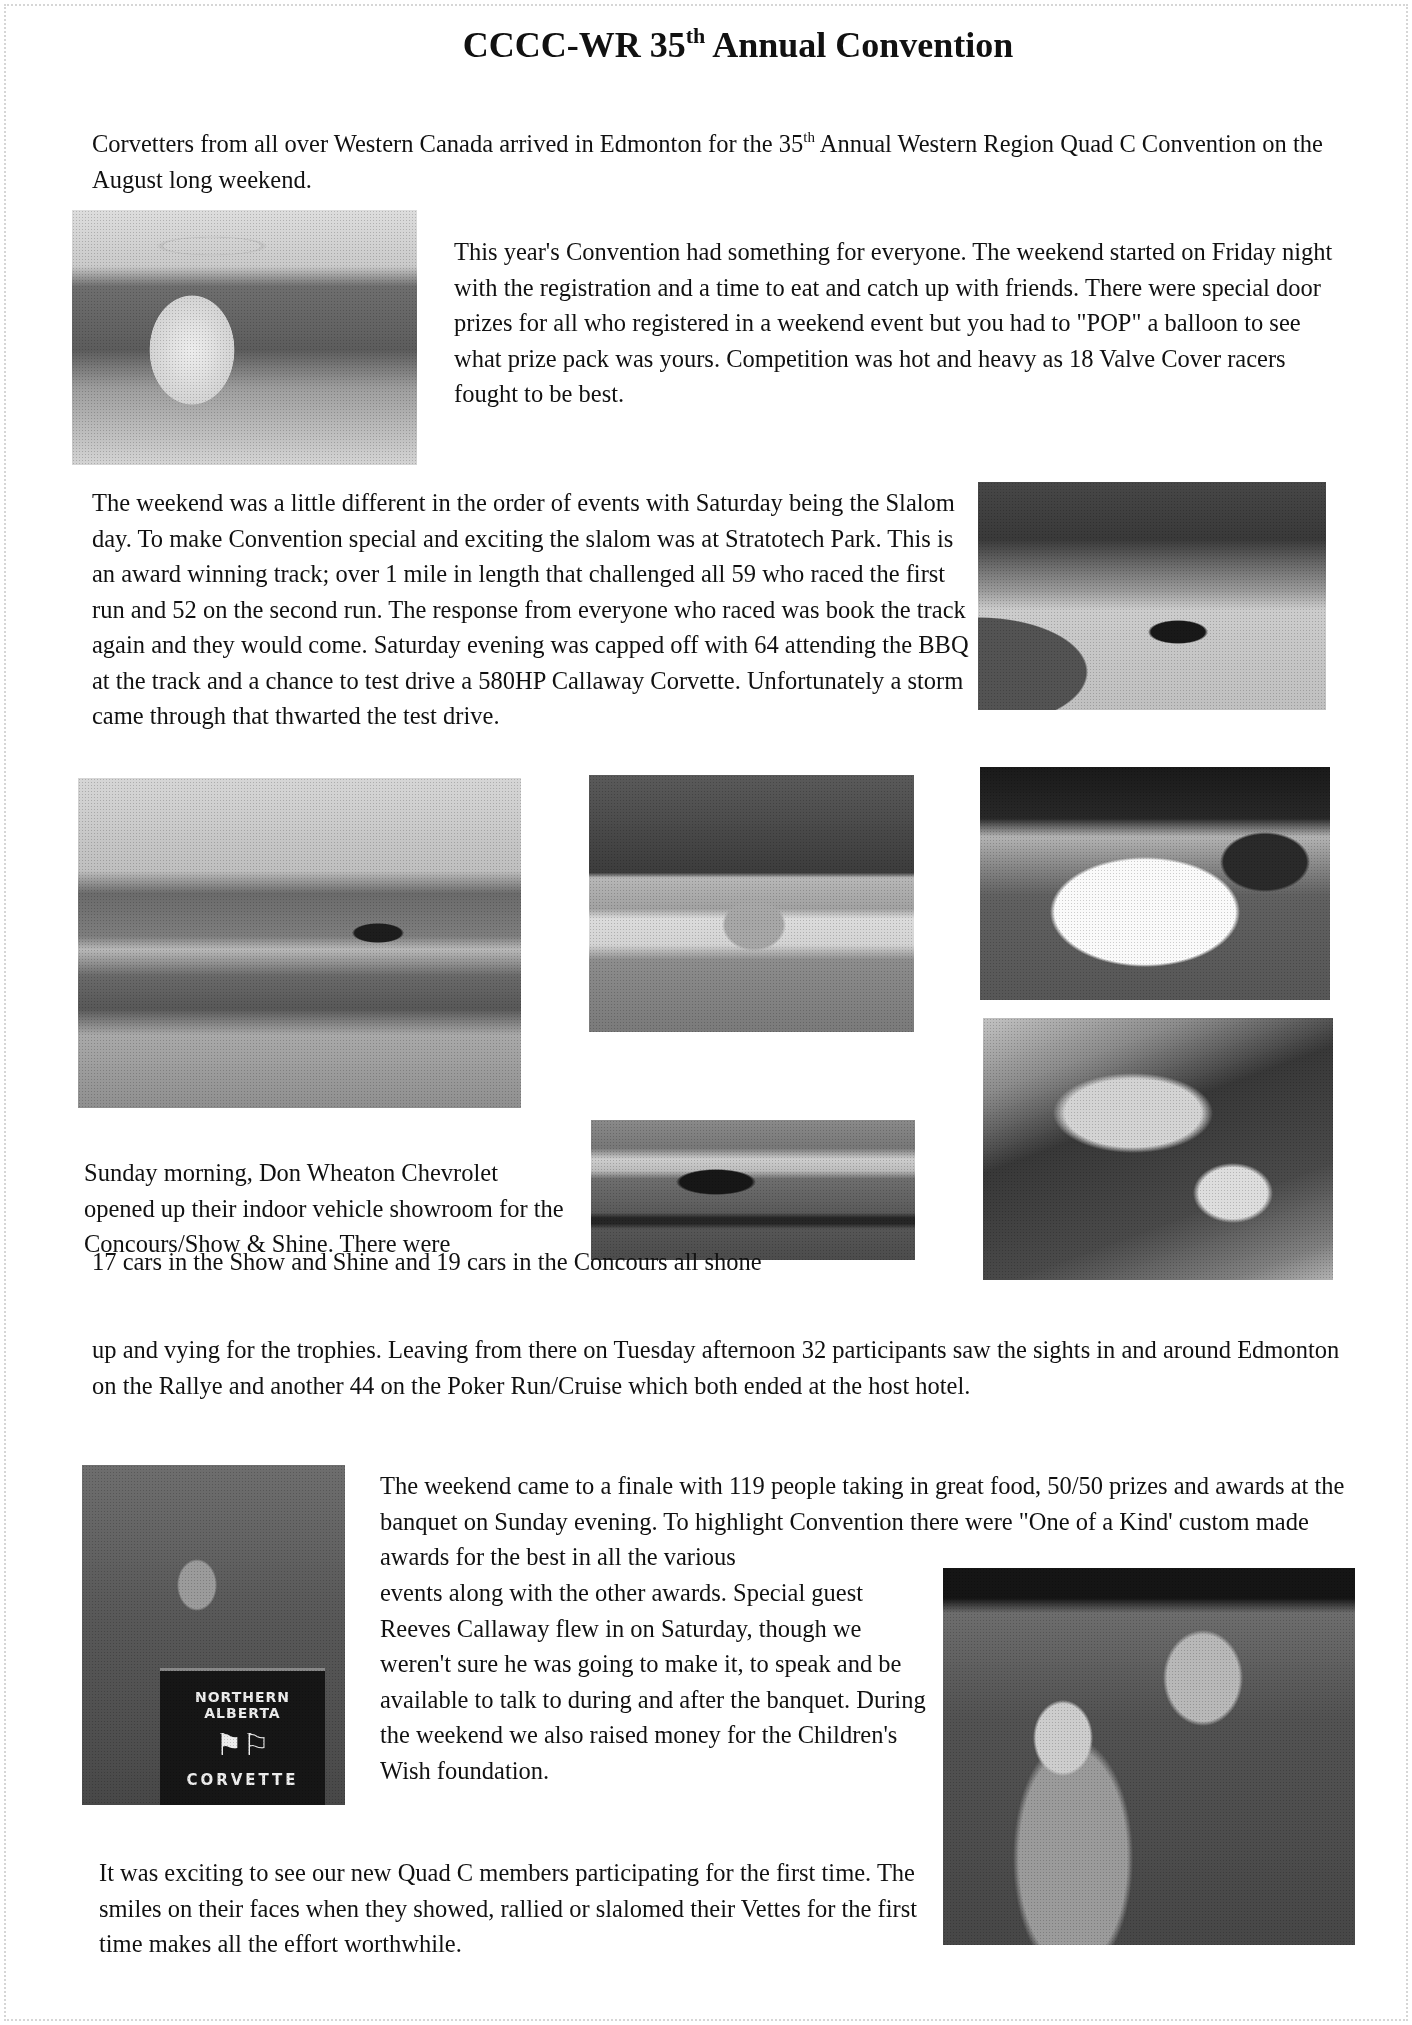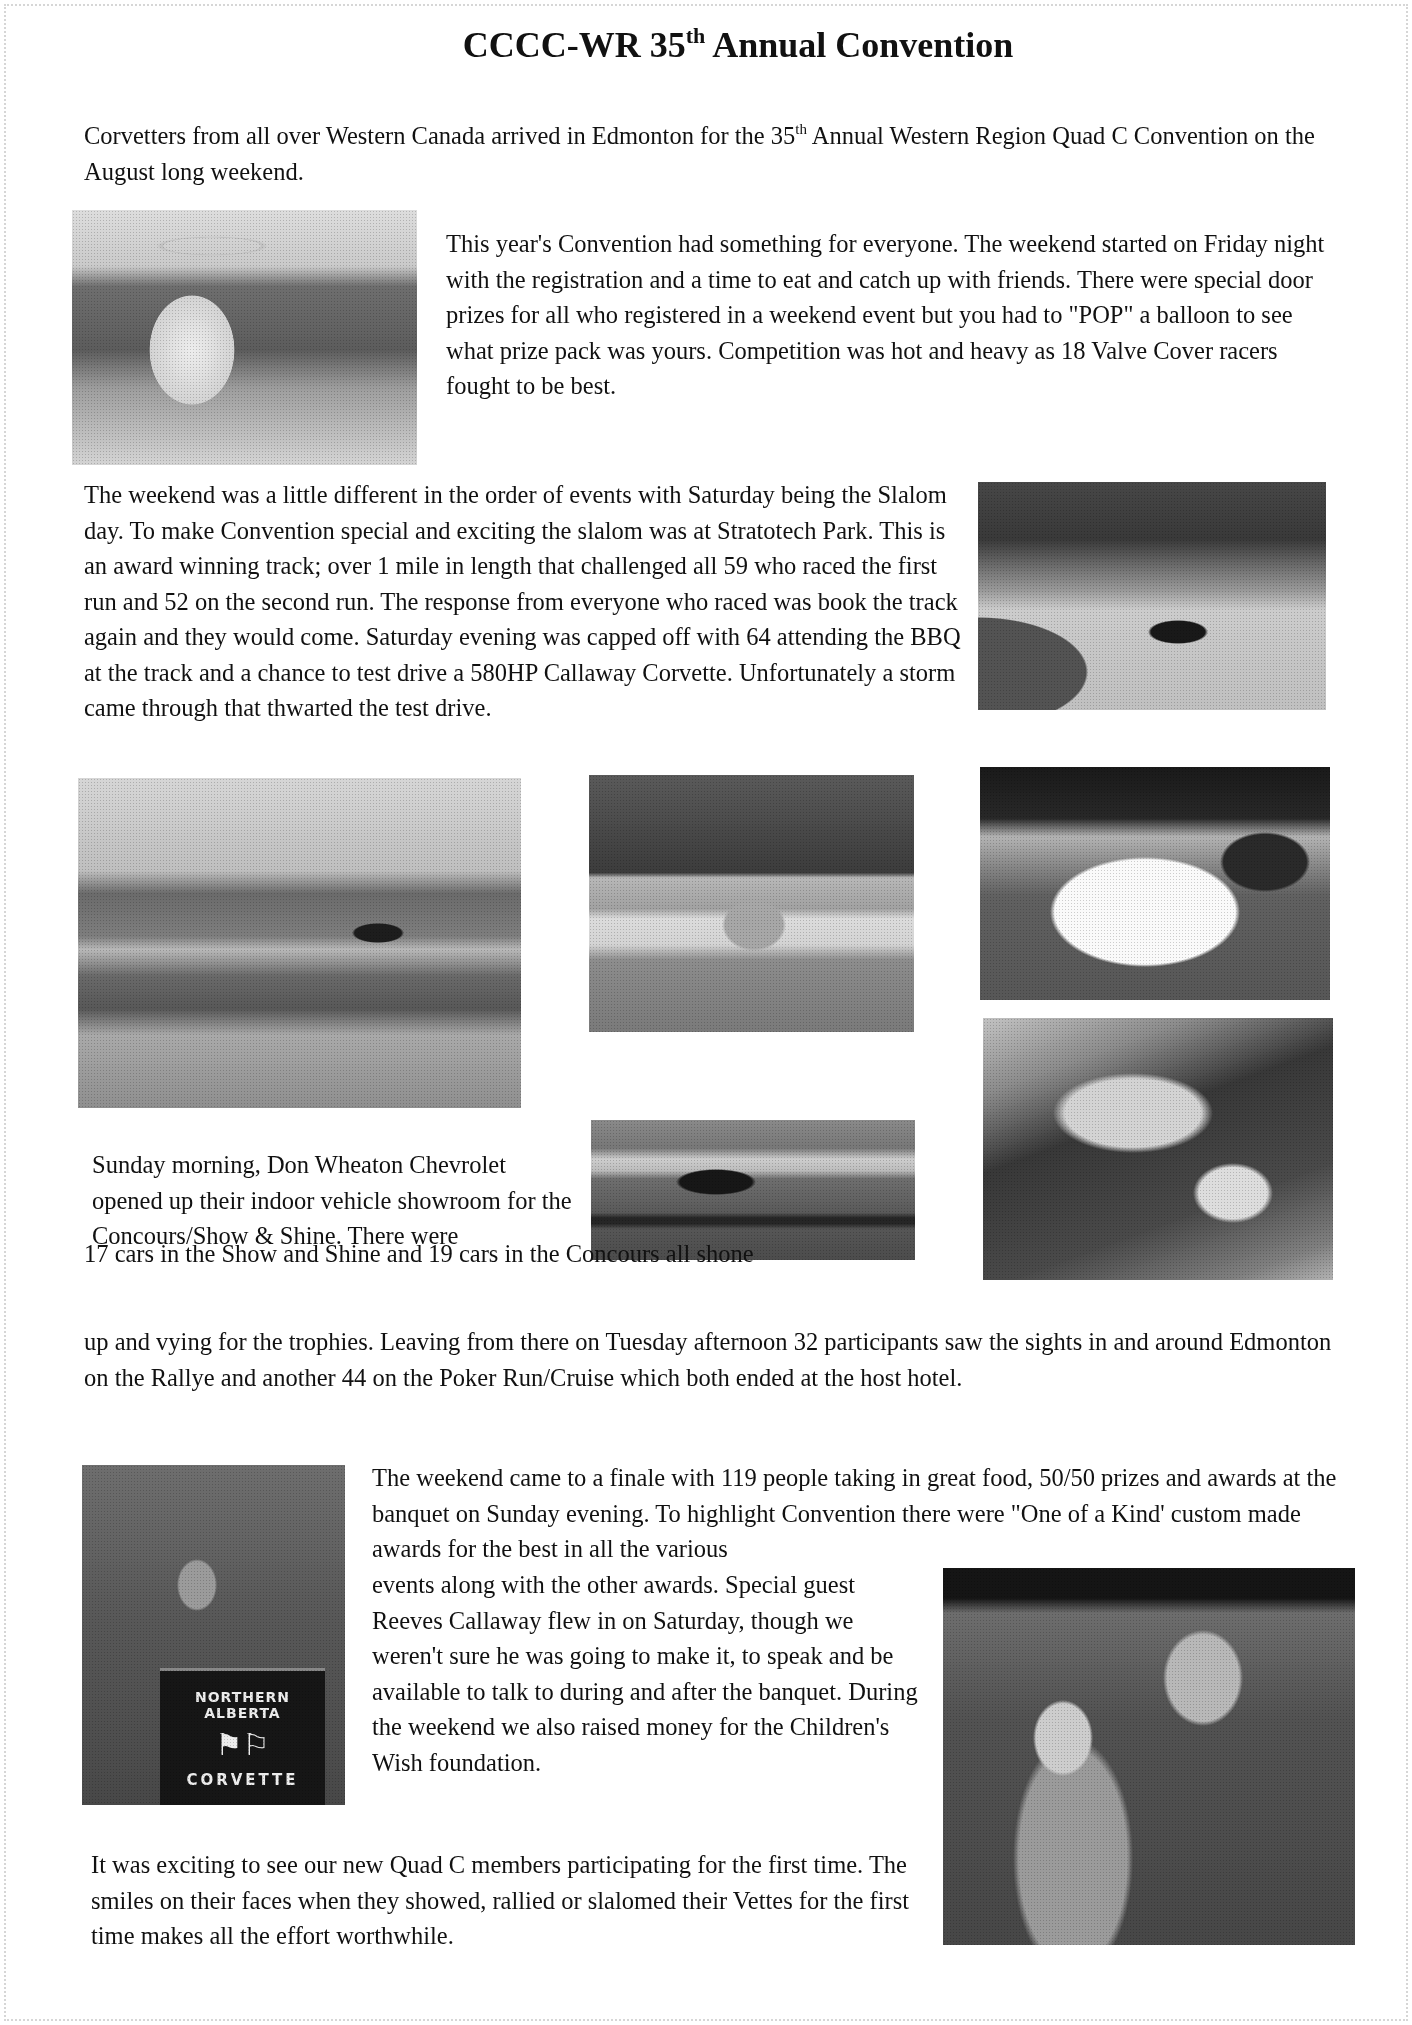--- a/index.html
+++ b/index.html
@@ -12,21 +12,21 @@
     .page-border {
       position: absolute; left: 4px; top: 4px; right: 4px; bottom: 4px;
       border: 2px dotted #d6d6d6; pointer-events: none;
     }
     .abs { position: absolute; }
     .title {
       left: 0; width: 1412px; top: 24px; text-align: center;
       font-weight: bold; font-size: 36px; letter-spacing: 0px;
     }
     .title sup { font-size: 22px; vertical-align: 14px; line-height: 0; }
-    .para { font-size: 24.5px; line-height: 35.5px; margin: 4px; }
+    .para { font-size: 24.5px; line-height: 35.5px; margin: 12px; }
     .para sup { font-size: 15px; vertical-align: 10px; line-height: 0; }
     .photo {
       position: absolute; overflow: hidden;
       filter: contrast(1.05);
     }
     .photo::after {
       content: ""; position: absolute; inset: 0;
       background-image: radial-gradient(rgba(0,0,0,0.18) 0.8px, transparent 1px);
       background-size: 3px 3px; pointer-events: none;
     }
@@ -133,21 +133,21 @@
 <div class="photo" id="p-whitecar">
   
 </div>
 <div class="photo" id="p-trackcurve">
   
 </div>
 <div class="photo" id="p-engine">
   
 </div>
 
-<p class="abs para" style="left:88px; top:1143px; width:480px;">Sunday morning, Don Wheaton Chevrolet opened up their indoor vehicle showroom for the Concours/Show &amp; Shine. There were</p>
+<p class="abs para" style="left:72px; top:1143px; width:480px;">Sunday morning, Don Wheaton Chevrolet opened up their indoor vehicle showroom for the Concours/Show &amp; Shine. There were</p>
 <p class="abs para" style="left:80px; top:1232px; width:900px; white-space:nowrap;">17 cars in the Show and Shine and 19 cars in the Concours all shone</p>
 <p class="abs para" style="left:80px; top:1320px; width:1275px;">up and vying for the trophies. Leaving from there on Tuesday afternoon 32 participants saw the sights in and around Edmonton on the Rallye and another 44 on the Poker Run/Cruise which both ended at the host hotel.</p>
 
 <div class="photo" id="p-podium">
 
   <div class="banner">
     <div class="b1">NORTHERN ALBERTA</div>
     <div class="flags">⚑⚐</div>
     <div class="b2">CORVETTE</div>
   </div>

